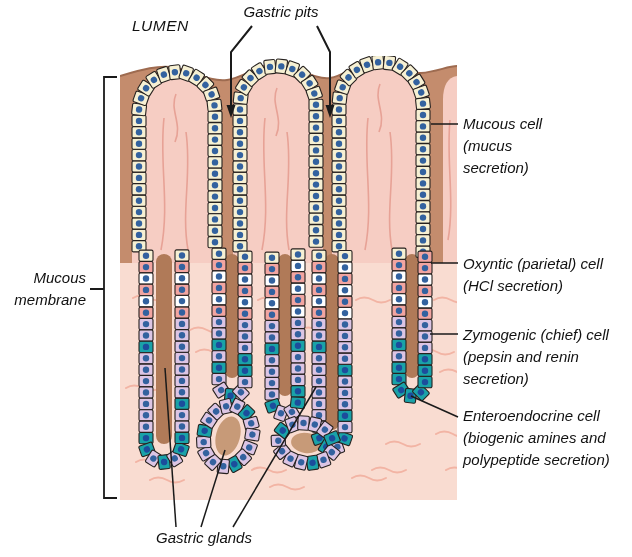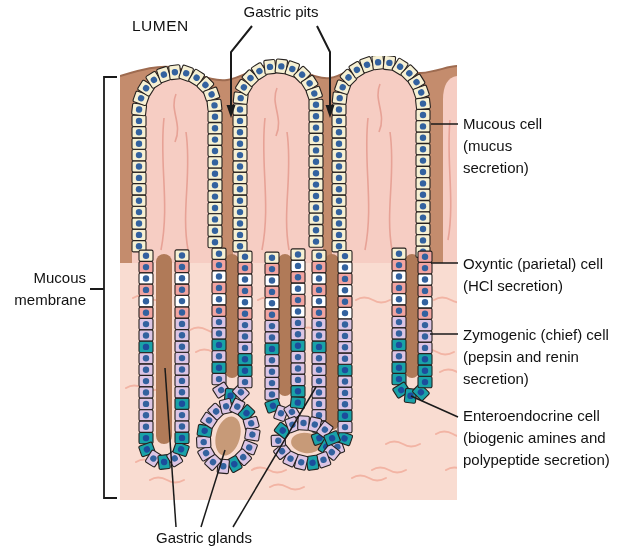--- a/index.html
+++ b/index.html
@@ -1,17 +1,17 @@
 <!DOCTYPE html>
 <html><head>
 <meta charset="utf-8">
 <style>
   html,body{margin:0;padding:0;background:#ffffff;}
   .stage{position:relative;width:632px;height:557px;background:#fff;overflow:hidden;
-         font-family:"Liberation Sans", sans-serif;}
+         font-family:"Liberation Sans", sans-serif;font-style:italic;}
   svg text{font-family:"Liberation Sans", sans-serif;fill:#111;}
   .lbl{font-size:15px;}
   .lbl-caps{font-size:15.5px;letter-spacing:0.5px;}
 </style>
 </head>
 <body>
 
 <div class="stage">
 <svg width="632" height="557" viewBox="0 0 632 557">
   <defs>

